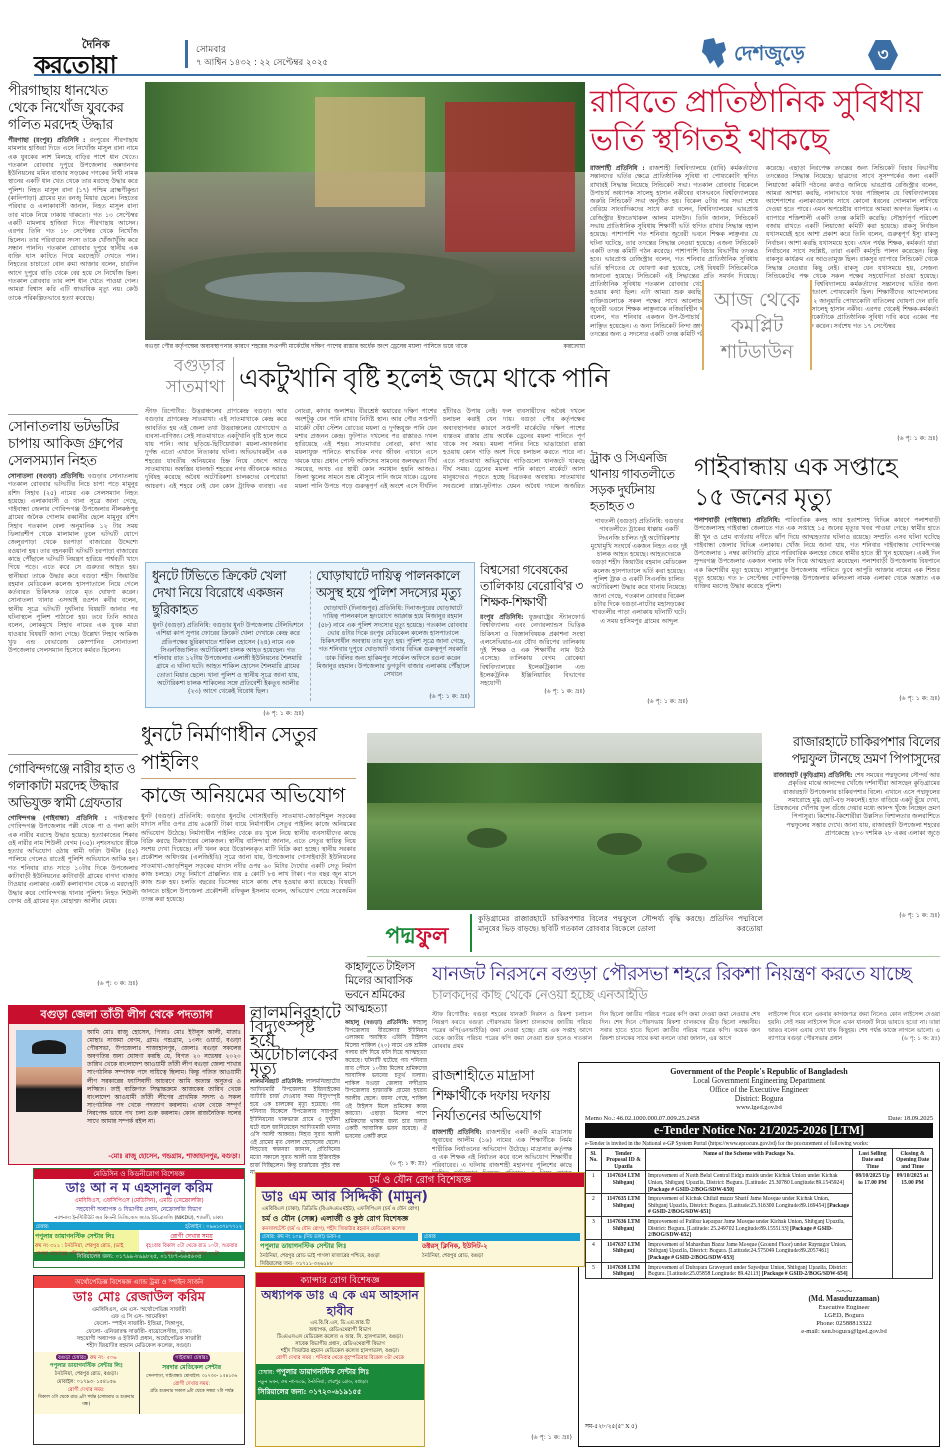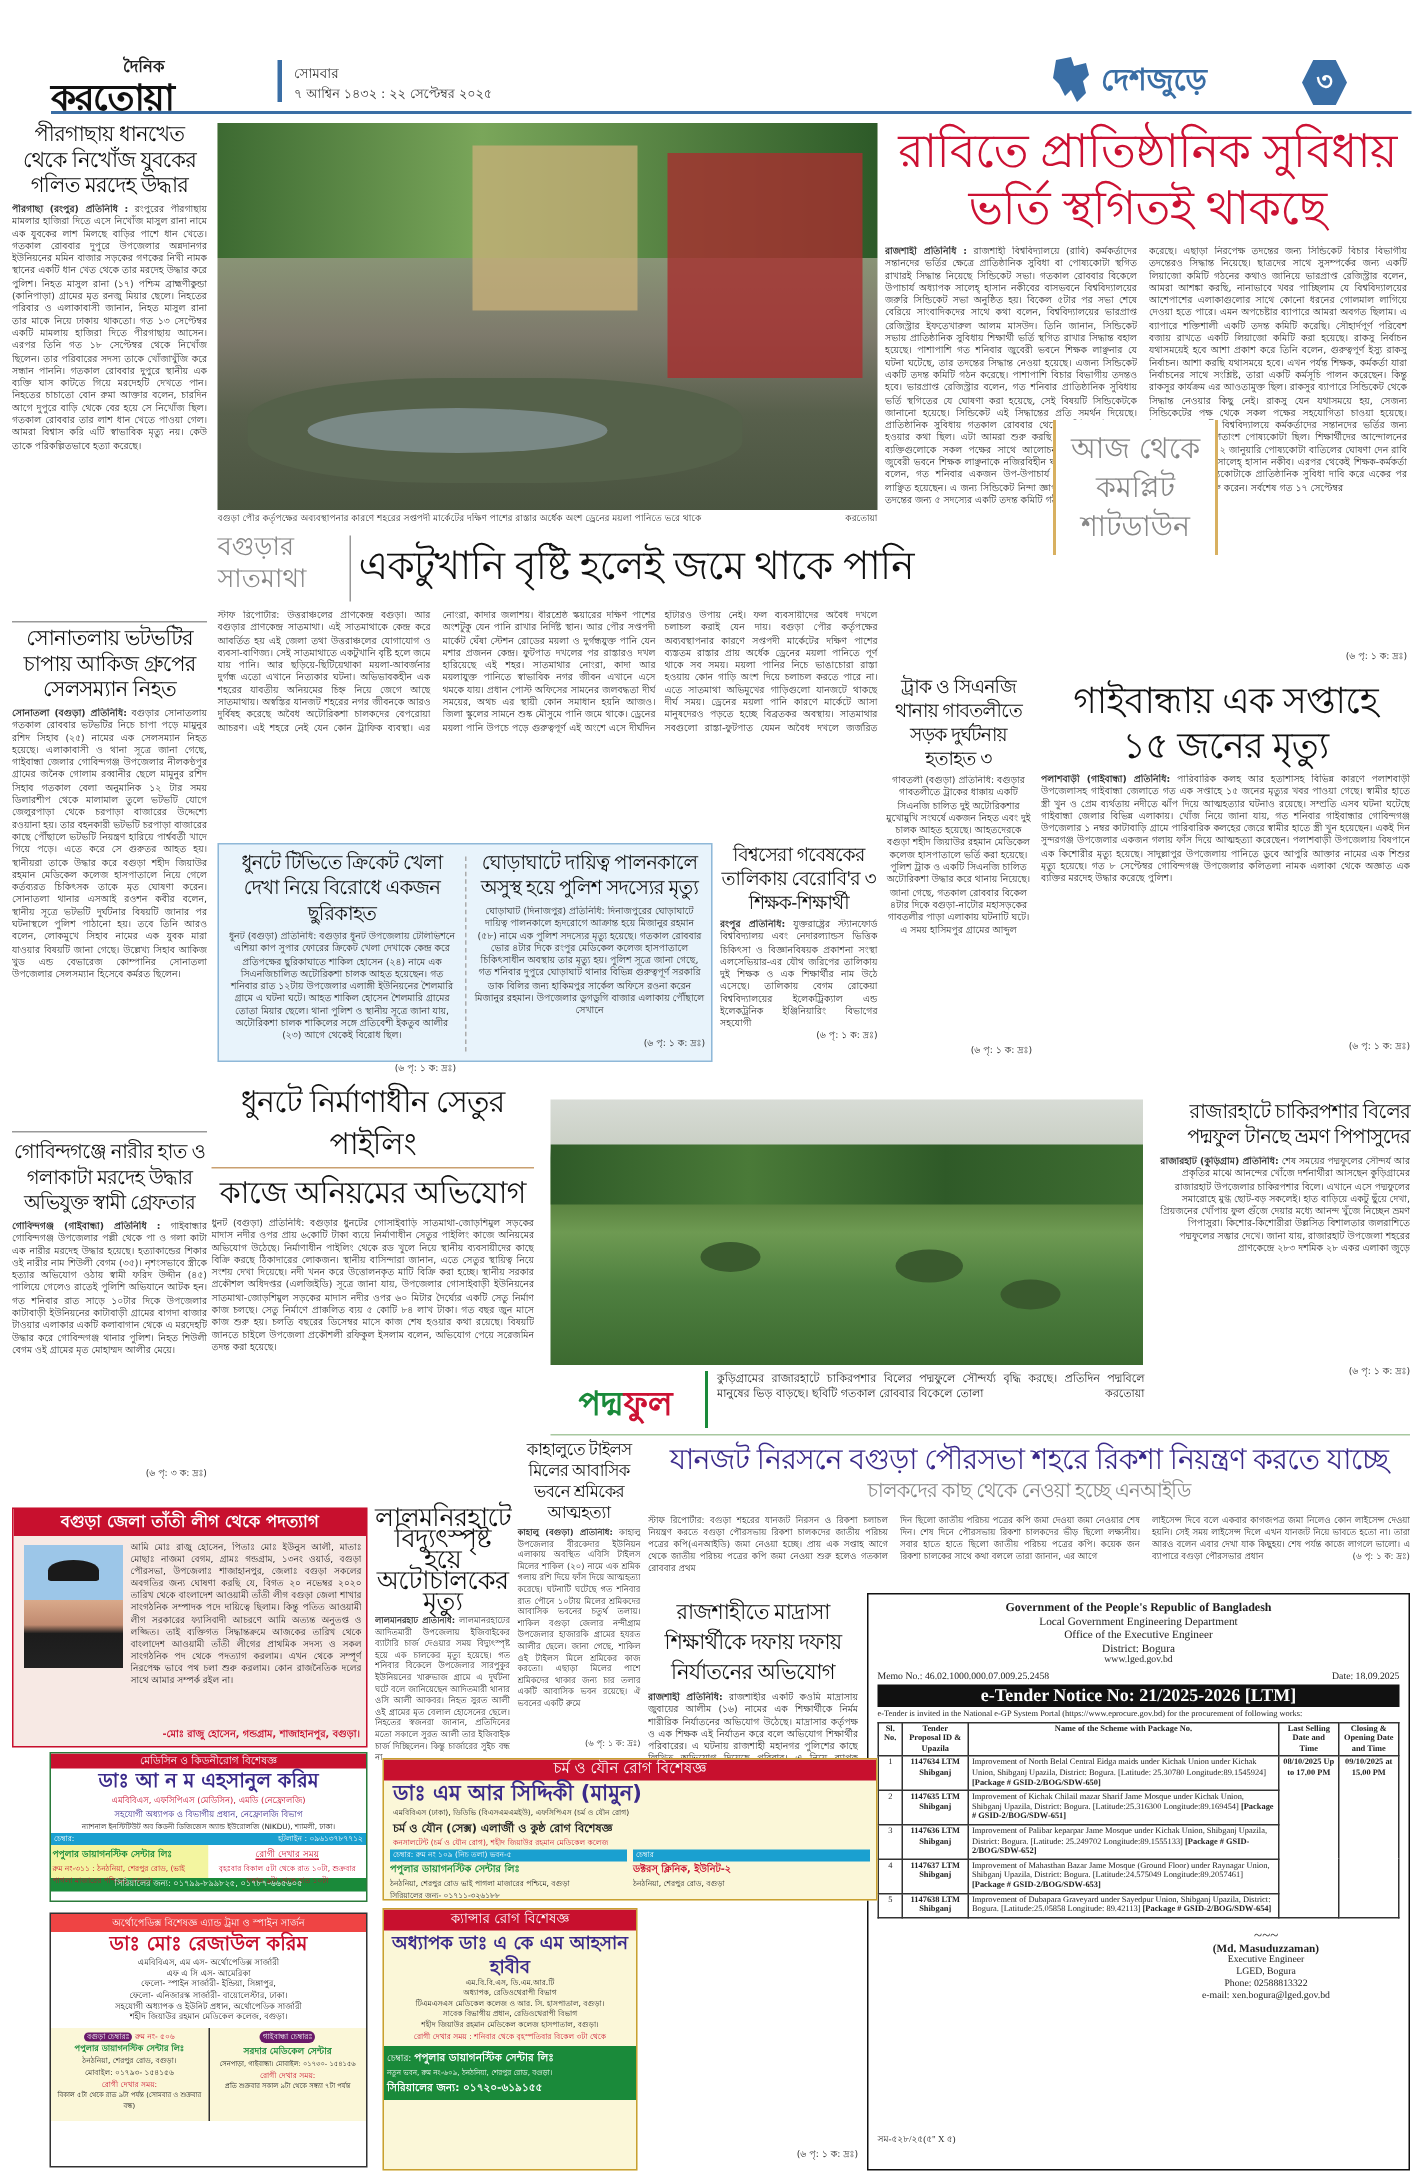--- a/index.html
+++ b/index.html
@@ -1,19 +1,19 @@
 <!DOCTYPE html>
 <html><head>
 <meta charset="utf-8">
 <style>
 *{box-sizing:border-box;margin:0;padding:0}
 body{width:945px;height:1452px;background:#fff;font-family:"DejaVu Sans",sans-serif;color:#222;position:relative;overflow:hidden}
 .abs{position:absolute}
 .t{font-size:6.2px;line-height:8.3px;color:#333;text-align:justify;overflow:hidden}
-.hl{font-family:"DejaVu Sans Condensed","DejaVu Sans",sans-serif;color:#111;text-align:center;font-weight:normal;letter-spacing:-0.5px}
+.hl{font-family:"DejaVu Sans Condensed","DejaVu Sans",sans-serif;color:#111;font-weight:normal;letter-spacing:-0.5px}
 .photo{overflow:hidden}
 .box{border:1px solid #8fb8d8;background:#e8f3fb}
 .ad{border:1px solid #999;overflow:hidden}
 table{border-collapse:collapse;width:100%}
 td,th{border:1px solid #333;font-family:"Liberation Serif",serif;font-size:5.6px;line-height:6.6px;padding:1px 2px;vertical-align:top}
 th{font-weight:bold;text-align:center}
 .cen{text-align:center}
 </style>
 </head>
 <body>
@@ -60,21 +60,21 @@
   <div class="abs" style="left:300px;top:20px;width:130px;height:150px;background:#a63030;opacity:.8"></div>
   <div class="abs" style="left:20px;top:170px;width:330px;height:70px;background:#55614a;border-radius:40%"></div>
   <div class="abs" style="left:60px;top:190px;width:200px;height:30px;background:#8a9aa0;border-radius:50%;opacity:.7"></div>
 </div>
 <div class="abs t" style="left:145px;top:342px;width:440px;height:10px;font-size:6px">
   <span>বগুড়া পৌর কর্তৃপক্ষের অব্যবস্থাপনার কারণে শহরের সপ্তপদী মার্কেটের দক্ষিণ পাশের রাস্তার অর্ধেক অংশ ড্রেনের ময়লা পানিতে ভরে থাকে</span>
   <span style="float:right">করতোয়া</span>
 </div>
 
 <div class="abs" style="left:145px;top:355px;width:440px;height:200px;">
-  <div class="abs" style="left:0;top:0;width:80px;height:46px;color:#888;font-size:17px;line-height:21px;text-align:left">
+  <div class="abs" style="left:0;top:0;width:80px;height:46px;color:#888;font-size:17px;line-height:21px;text-align:right">
     <div>বগুড়ার</div>
     <div>সাতমাথা</div>
   </div>
   <div class="abs" style="left:88px;top:2px;width:1px;height:44px;background:#999"></div>
   <div class="abs hl" style="left:94px;top:2px;width:346px;font-size:26px;line-height:42px;white-space:nowrap">একটুখানি বৃষ্টি হলেই জমে থাকে পানি</div>
   <div class="abs t" style="left:0;top:52px;width:142px;height:82px">স্টাফ রিপোর্টার: উত্তরাঞ্চলের প্রাণকেন্দ্র বগুড়া। আর বগুড়ার প্রাণকেন্দ্র সাতমাথা। এই সাতমাথাকে কেন্দ্র করে আবর্তিত হয় এই জেলা তথা উত্তরাঞ্চলের যোগাযোগ ও ব্যবসা-বাণিজ্য। সেই সাতমাথাতে একটুখানি বৃষ্টি হলে জমে যায় পানি। আর ছড়িয়ে-ছিটিয়েথাকা ময়লা-আবর্জনার দুর্গন্ধ এতো এখানে নিত্যকার ঘটনা। অভিভাবকহীন এক শহরের যাবতীয় অনিয়মের চিহ্ন নিয়ে জেগে আছে সাতমাথায়। অস্বস্তির যানজট শহরের নগর জীবনকে আরও দুর্বিষহ করেছে অবৈধ অটোরিকশা চালকদের বেপরোয়া আচরণ। এই শহরে নেই যেন কোন ট্রাফিক ব্যবস্থা। এর সাথে বাড়তি দুর্ভোগ বৃষ্টির একটু পানি। সাতমাথার সদ্য স্থাপিত জুলাই ৩৬ স্মৃতিস্তম্ভের সামনের অংশটুকু যেন এক অস্থায়ী</div>
   <div class="abs t" style="left:150px;top:52px;width:142px;height:82px">নোংরা, কাদার জলাশয়। বীরশ্রেষ্ঠ স্কয়ারের দক্ষিণ পাশের অংশটুকু যেন পানি রাখার নির্দিষ্ট স্থান। আর পৌর সপ্তপদী মার্কেট ঘেঁষা স্টেশন রোডের ময়লা ও দুর্গন্ধযুক্ত পানি যেন মশার প্রজনন কেন্দ্র। ফুটপাত দখলের পর রাস্তারও দখল হারিয়েছে এই শহর। সাতমাথার নোংরা, কাদা আর ময়লাযুক্ত পানিতে স্বাভাবিক নগর জীবন এখানে এসে থমকে যায়। প্রধান পোস্ট অফিসের সামনের জলবদ্ধতা দীর্ঘ সময়ের, অথচ এর স্থায়ী কোন সমাধান হয়নি আজও। জিলা স্কুলের সামনে শুষ্ক মৌসুমে পানি জমে থাকে। ড্রেনের ময়লা পানি উপচে পড়ে গুরুত্বপূর্ণ এই অংশে এসে দীর্ঘদিন ধরে জমে থাকলেও নজর নেই কারো। স্টেশন রোডের মশার প্রজনন ক্ষেত্র মনে হয় ইচ্ছে করেই জিইয়ে রেখেছে পৌর কর্তৃপক্ষ। এই অংশের ফুটপাত দিয়ে</div>
   <div class="abs t" style="left:298px;top:52px;width:142px;height:82px">হাঁটারও উপায় নেই। ফল ব্যবসায়ীদের অবৈধ দখলে চলাচল করাই যেন দায়। বগুড়া পৌর কর্তৃপক্ষের অব্যবস্থাপনার কারণে সপ্তপদী মার্কেটের দক্ষিণ পাশের ব্যস্ততম রাস্তার প্রায় অর্ধেক ড্রেনের ময়লা পানিতে পূর্ণ থাকে সব সময়। ময়লা পানির নিচে ভাঙাচোরা রাস্তা হওয়ায় কোন গাড়ি অংশ দিয়ে চলাচল করতে পারে না। এতে সাতমাথা অভিমুখের গাড়িগুলো যানজটে থাকছে দীর্ঘ সময়। ড্রেনের ময়লা পানি কারণে মার্কেটে আসা মানুষদেরও পড়তে হচ্ছে বিব্রতকর অবস্থায়। সাতমাথার সবগুলো রাস্তা-ফুটপাত যেমন অবৈধ দখলে জর্জরিত তেমনি শহরের জীবনকে দুঃসহ আর দুর্বিষহ করেছে জমে থাকা ময়লা ও কাদাযুক্ত পানি। নোংরা, আবর্জনা মাড়িয়ে সাতমাথার সাথে অন্যান্য সড়কেও চলাচল করাও বড় চ্যালেঞ্জ।</div>
 </div>
 

